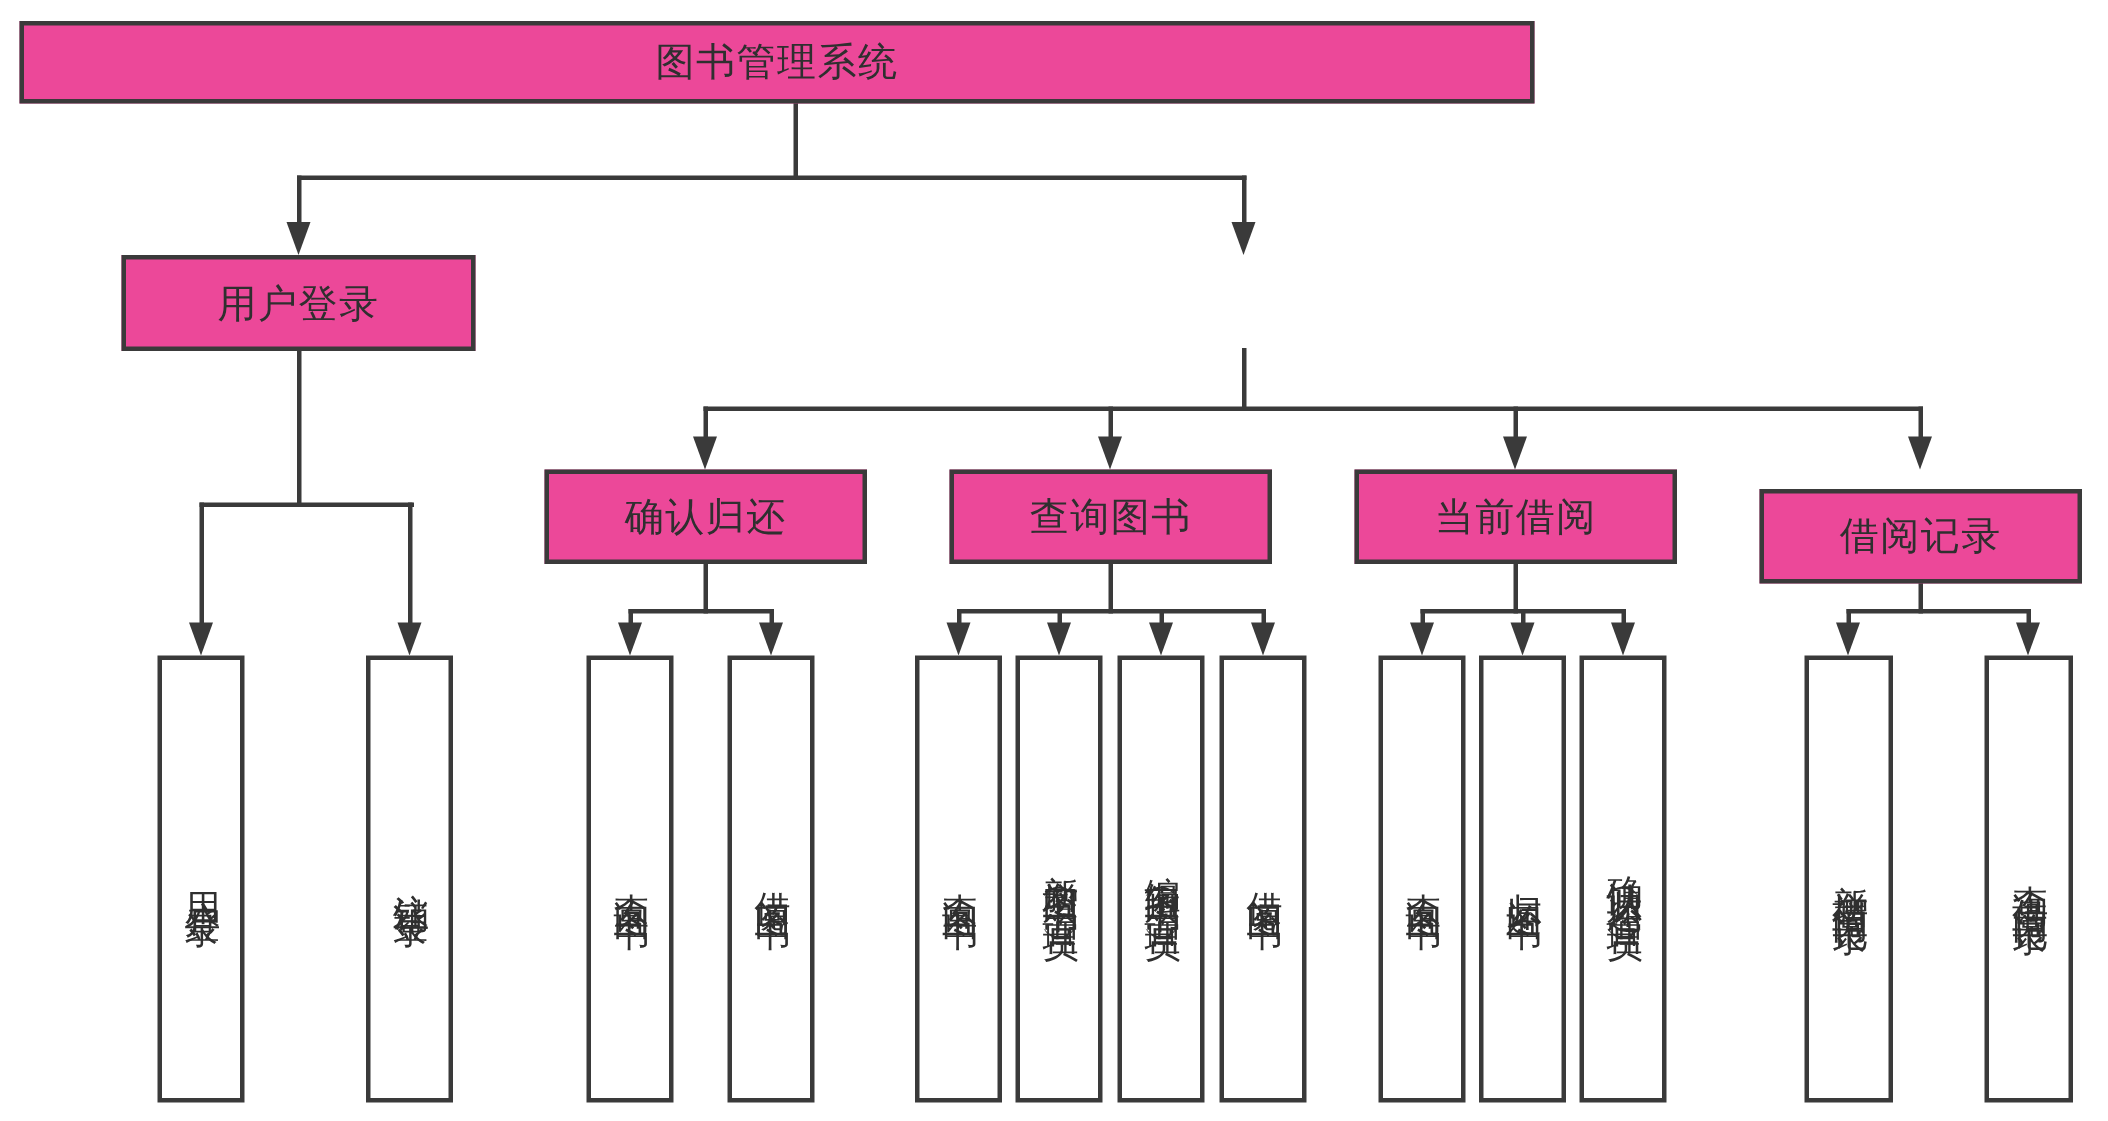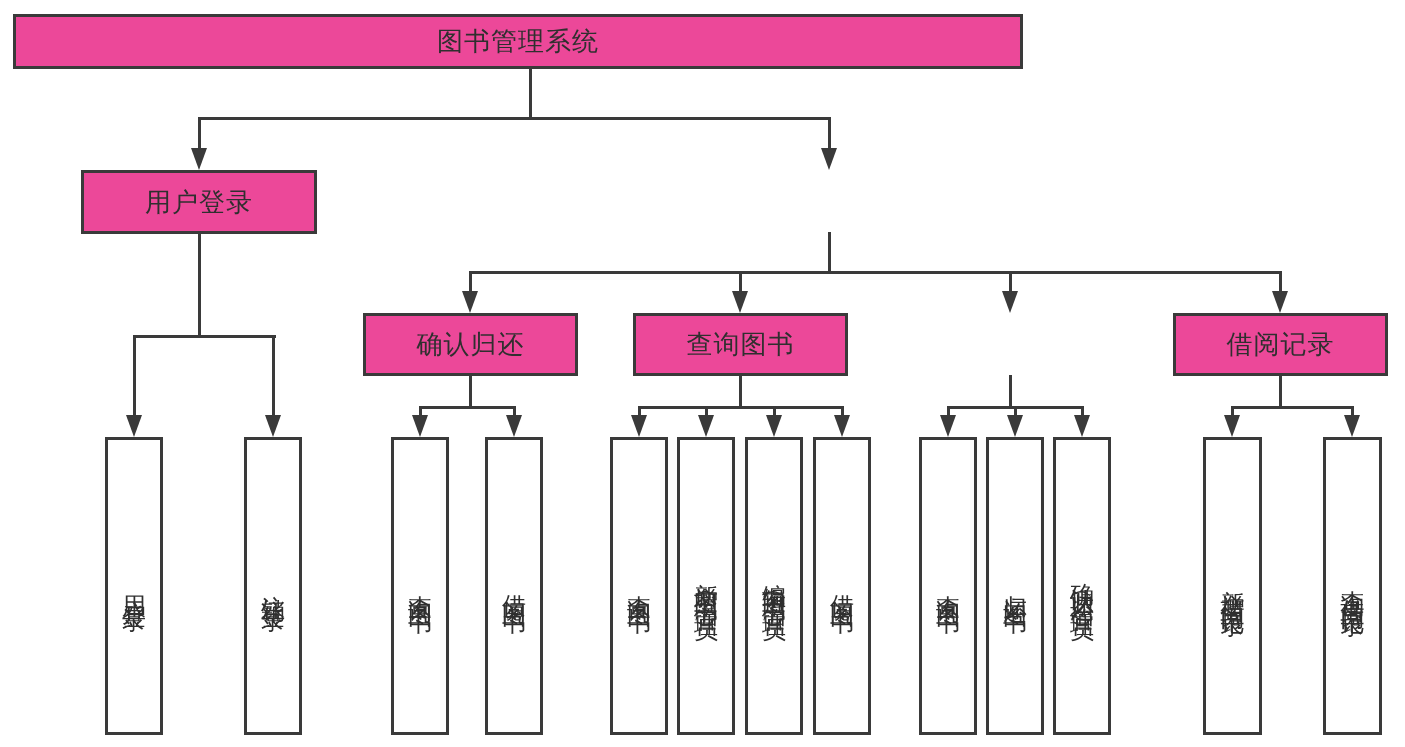--- a/index.html
+++ b/index.html
@@ -97,21 +97,24 @@
   <div class="arrow" style="left:1002px;top:291px;"></div>
   <div class="line" style="left:1279px;top:271px;width:3px;height:22px;"></div>
   <div class="arrow" style="left:1272px;top:291px;"></div>
 
   <div class="box" style="left:363px;top:313px;width:215px;height:63px;">
     <span>确认归还</span>
   </div>
   <div class="box" style="left:633px;top:313px;width:215px;height:63px;">
     <span>查询图书</span>
   </div>
-  <div class="box" style="left:1173px;top:313px;width:215px;height:63px;">
+  <div class="box" style="left:903px;top:313px;width:215px;height:63px;">
+    <span>当前借阅</span>
+  </div>
+  <div class="box" style="left:1173px;top:326px;width:215px;height:63px;">
     <span>借阅记录</span>
   </div>
 
   <div class="line" style="left:469px;top:375px;width:3px;height:34px;"></div>
   <div class="line" style="left:739px;top:375px;width:3px;height:34px;"></div>
   <div class="line" style="left:1009px;top:375px;width:3px;height:34px;"></div>
   <div class="line" style="left:1279px;top:375px;width:3px;height:34px;"></div>
 
   <div class="line" style="left:419px;top:406px;width:97px;height:3px;"></div>
   <div class="line" style="left:638px;top:406px;width:206px;height:3px;"></div>

